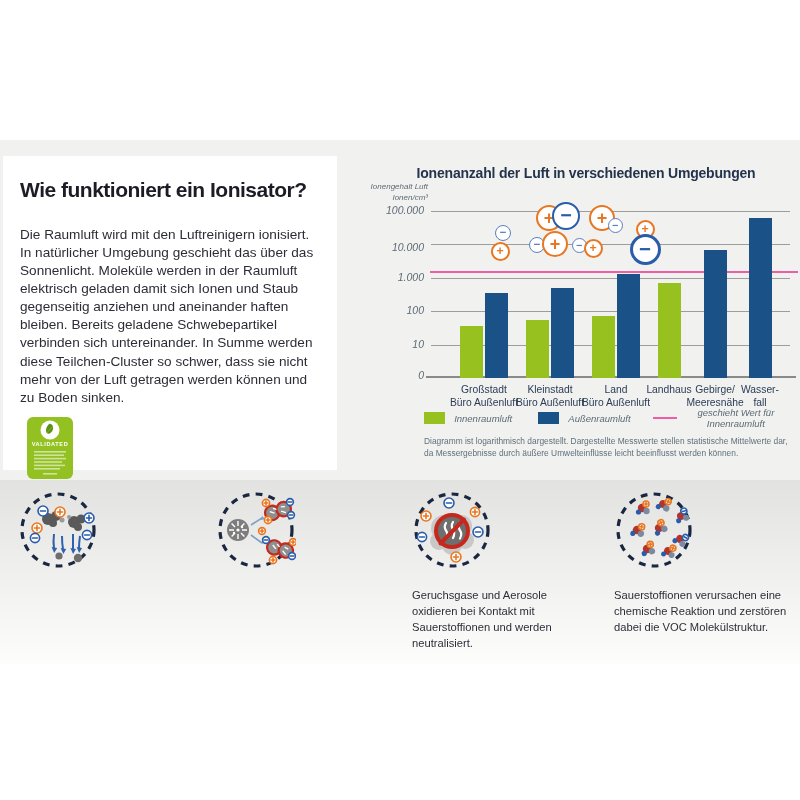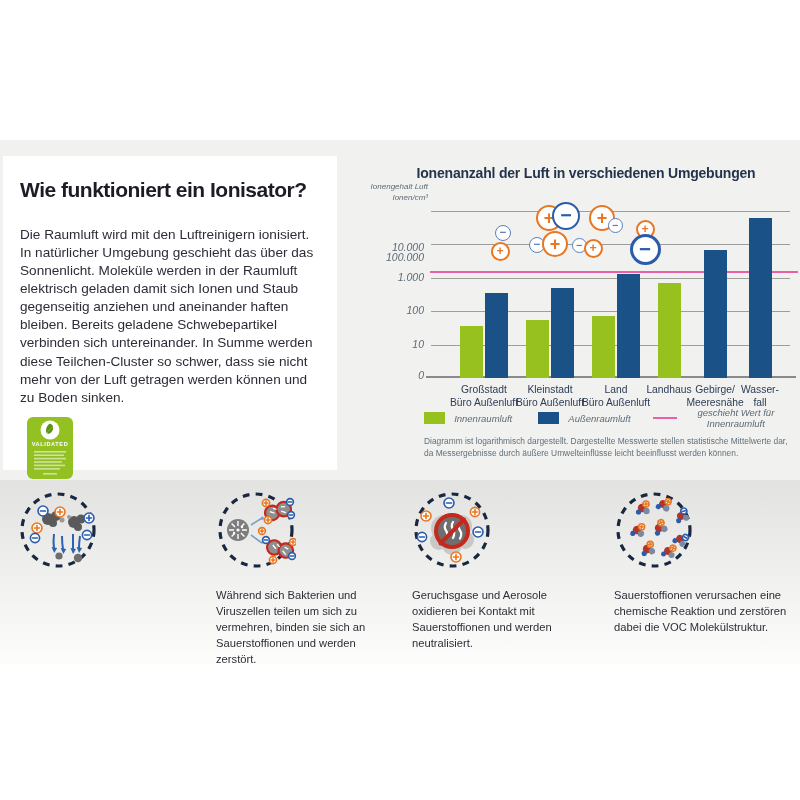--- a/index.html
+++ b/index.html
@@ -94,21 +94,21 @@
     </div>
   </section>
 
   <h2 class="chart-title">Ionenanzahl der Luft in verschiedenen Umgebungen</h2>
   <div class="ylab">
     <span>Ionengehalt Luft</span><br>
     <span>Ionen/cm³</span>
   </div>
   <div class="plot" id="plot">
       <div class="grid" style="top: 0px;"></div>
-      <div class="ytick" style="top: -7px; margin-top: 47px;">100.000</div>
+      <div class="ytick" style="top: -7px;">100.000</div>
       <div class="grid" style="top: 33.4px;"></div>
       <div class="ytick" style="top: 30px;">10.000</div>
       <div class="grid" style="top: 66.8px;"></div>
       <div class="ytick" style="top: 59.8px;">1.000</div>
       <div class="grid" style="top: 100.2px;"></div>
       <div class="ytick" style="top: 93.2px;">100</div>
       <div class="grid" style="top: 133.6px;"></div>
       <div class="ytick" style="top: 126.6px;">10</div>
       <div class="baseline" style="top: 165px;"></div>
       <div class="ytick" style="top: 158px;">0</div>
@@ -261,21 +261,20 @@
         </g>
       <g transform="translate(77,52)">
           <circle r="3.4" class="ob"></circle>
           <path class="os" d="M-1.8 0H1.8M0 -1.8V1.8"></path>
         </g>
       <g transform="translate(76,66)">
           <circle r="3.4" class="bb"></circle>
           <path class="bs" d="M-1.8 0H1.8"></path>
         </g>
     </svg>
-    <p class="pcap">Während sich Bakterien und Viruszellen teilen um sich zu vermehren, binden sie sich an Sauerstoffionen und werden zerstört.</p>
   </div>
 
   <div class="pcol" style="left:412px">
     <svg width="80" height="80" viewBox="0 0 80 80">
       <circle class="ring" cx="40" cy="40" r="36" stroke-dasharray="6.8 6.2"></circle>
       <g fill="#c8c8c6">
         <circle cx="32" cy="38" r="13"></circle>
           <circle cx="49" cy="36" r="11"></circle>
           <circle cx="53" cy="50" r="9"></circle>
         <circle cx="27" cy="51" r="9"></circle>

